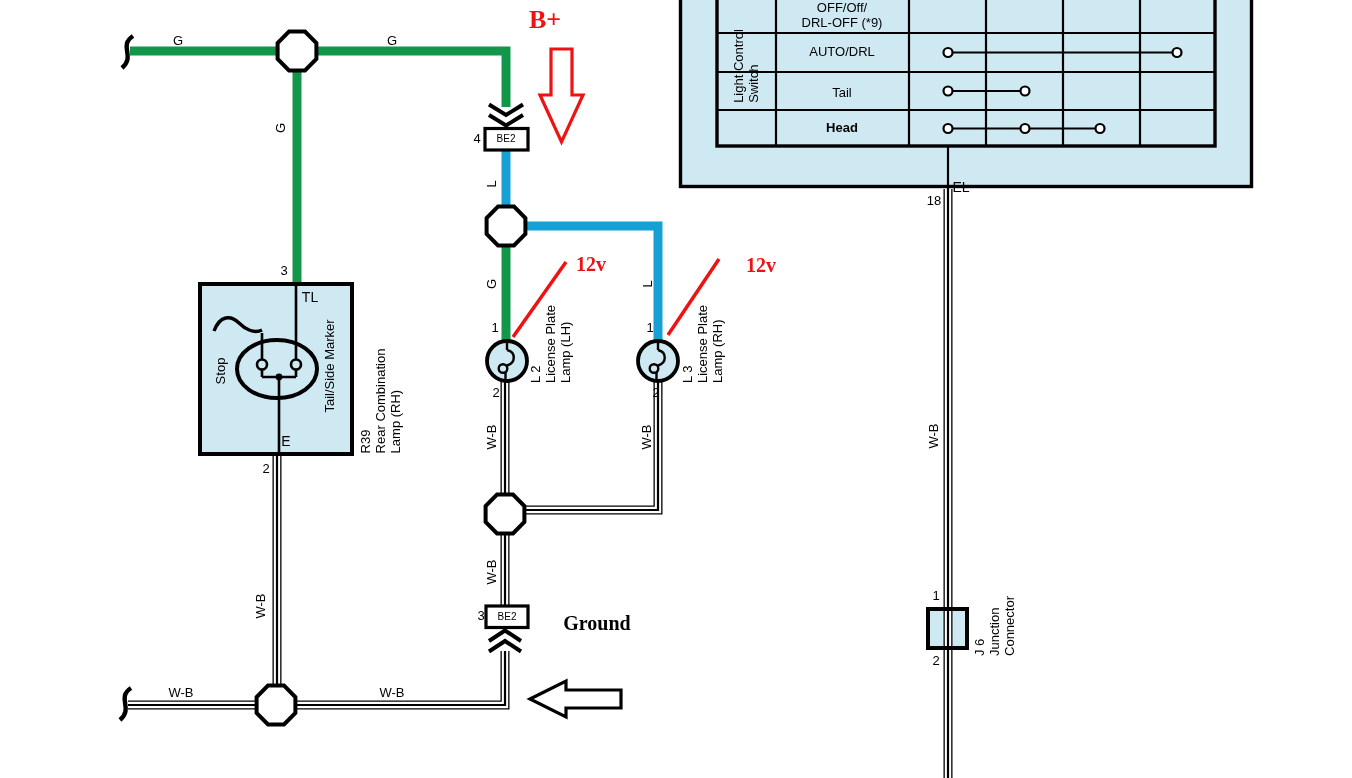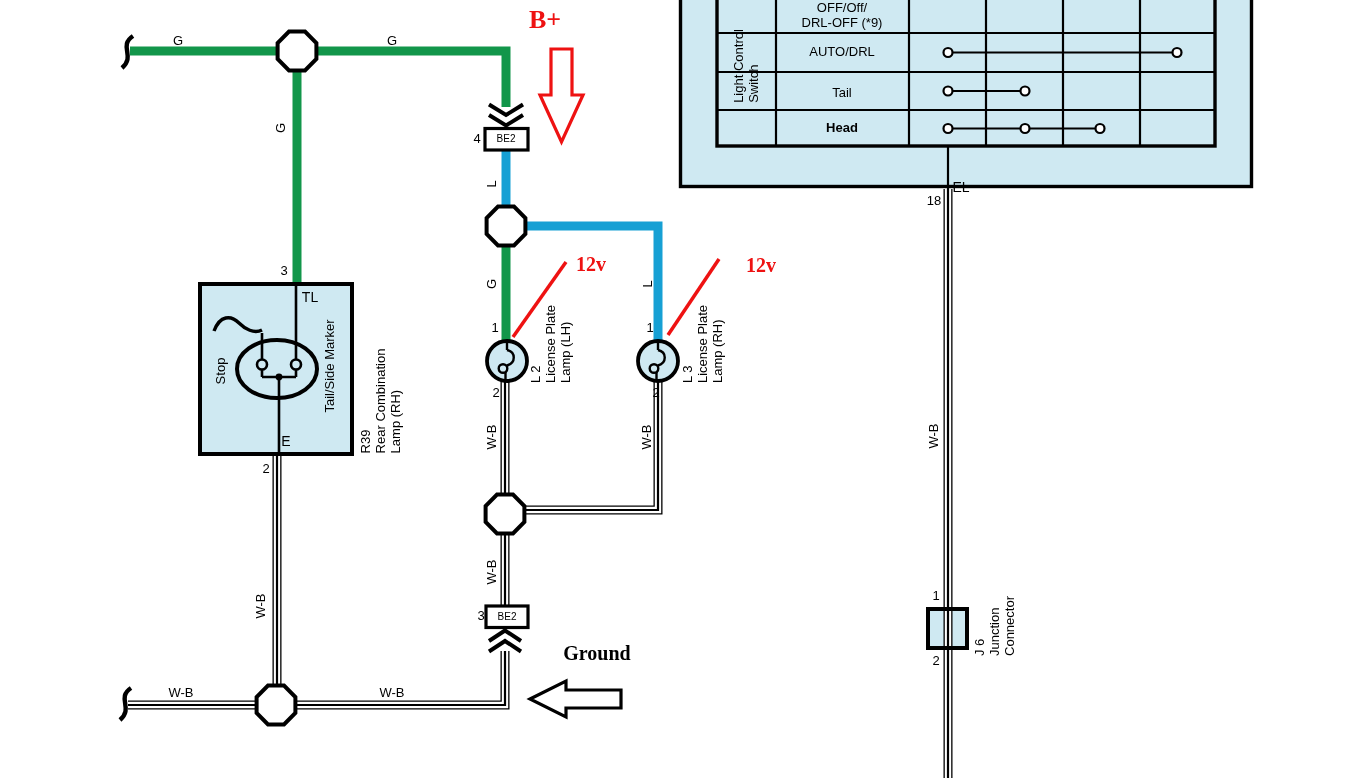--- a/index.html
+++ b/index.html
@@ -207,15 +207,15 @@
 
   <div class="t" style="left:936px;top:596px;">1</div>
   <div class="t" style="left:936px;top:661px;">2</div>
   <div class="t r bl" style="left:994px;top:626px;">J 6
 Junction
 Connector</div>
 
   <div class="t ann big red" style="left:545px;top:20px;">B+</div>
   <div class="t ann red" style="left:591px;top:264px;">12v</div>
   <div class="t ann red" style="left:761px;top:265px;">12v</div>
-  <div class="t ann" style="left:597px;top:653px;">Ground</div>
+  <div class="t ann" style="left:597px;top:623px;">Ground</div>
 
 </div>
 
 </body></html>

